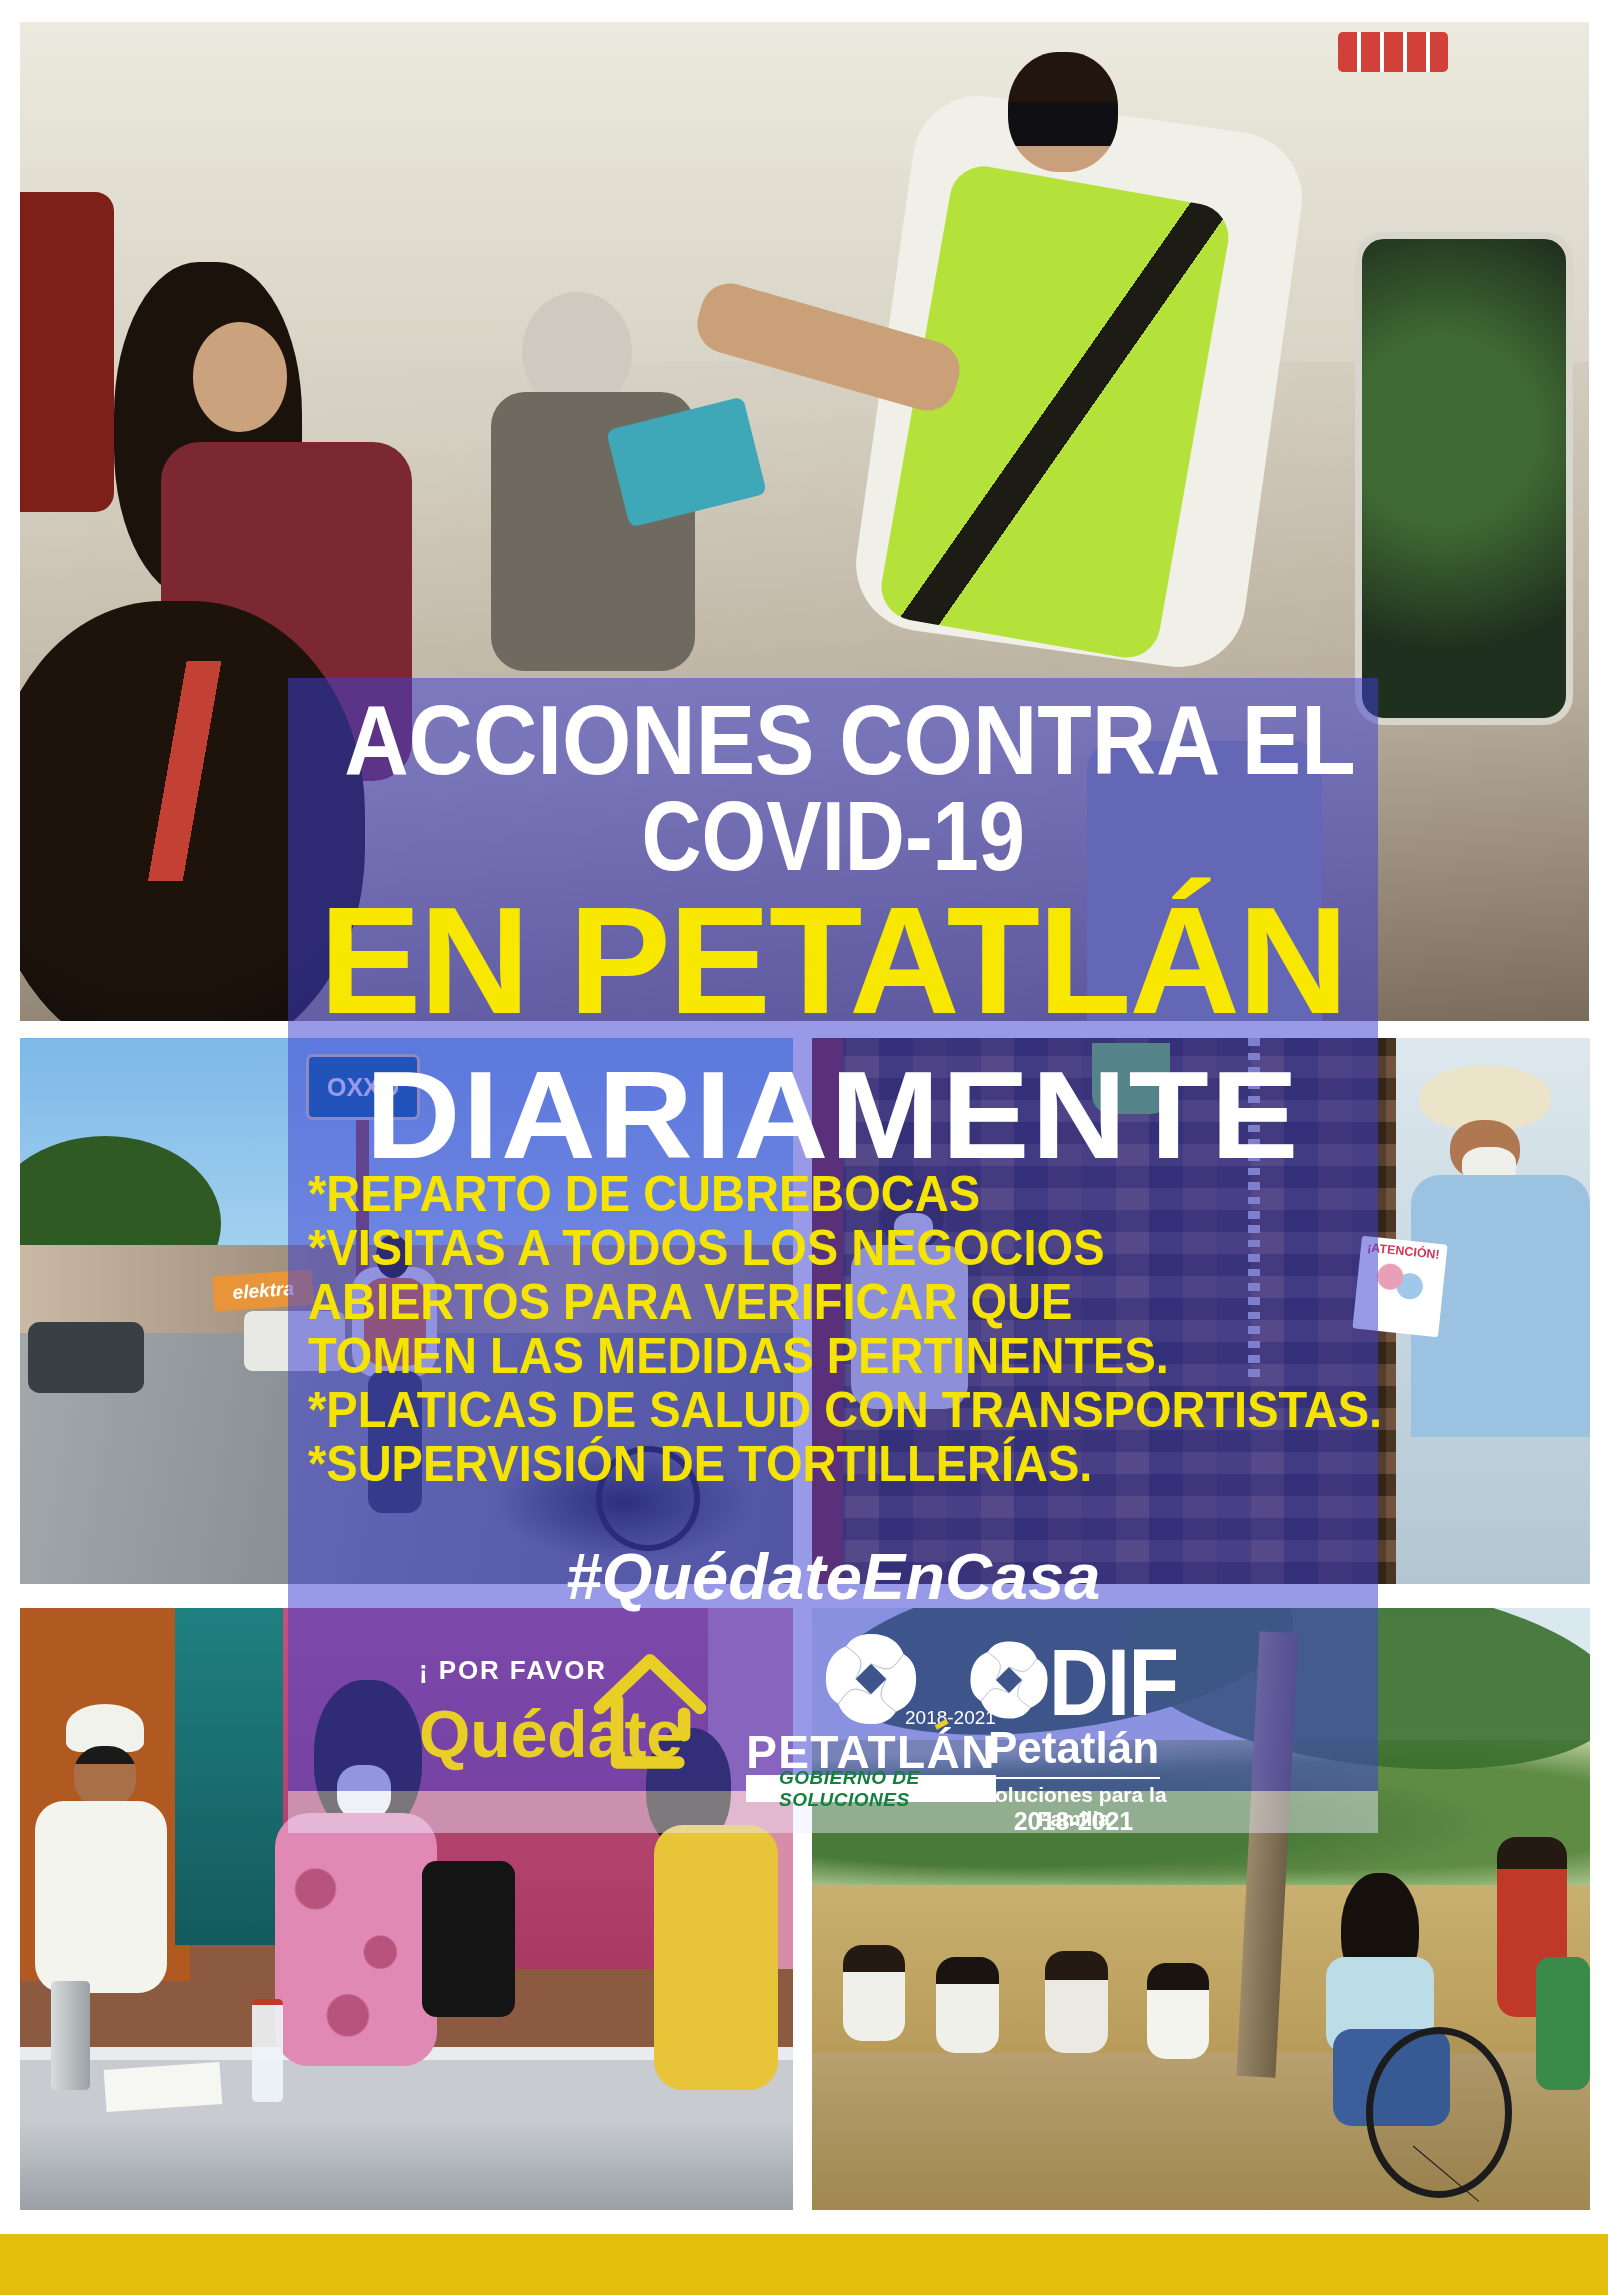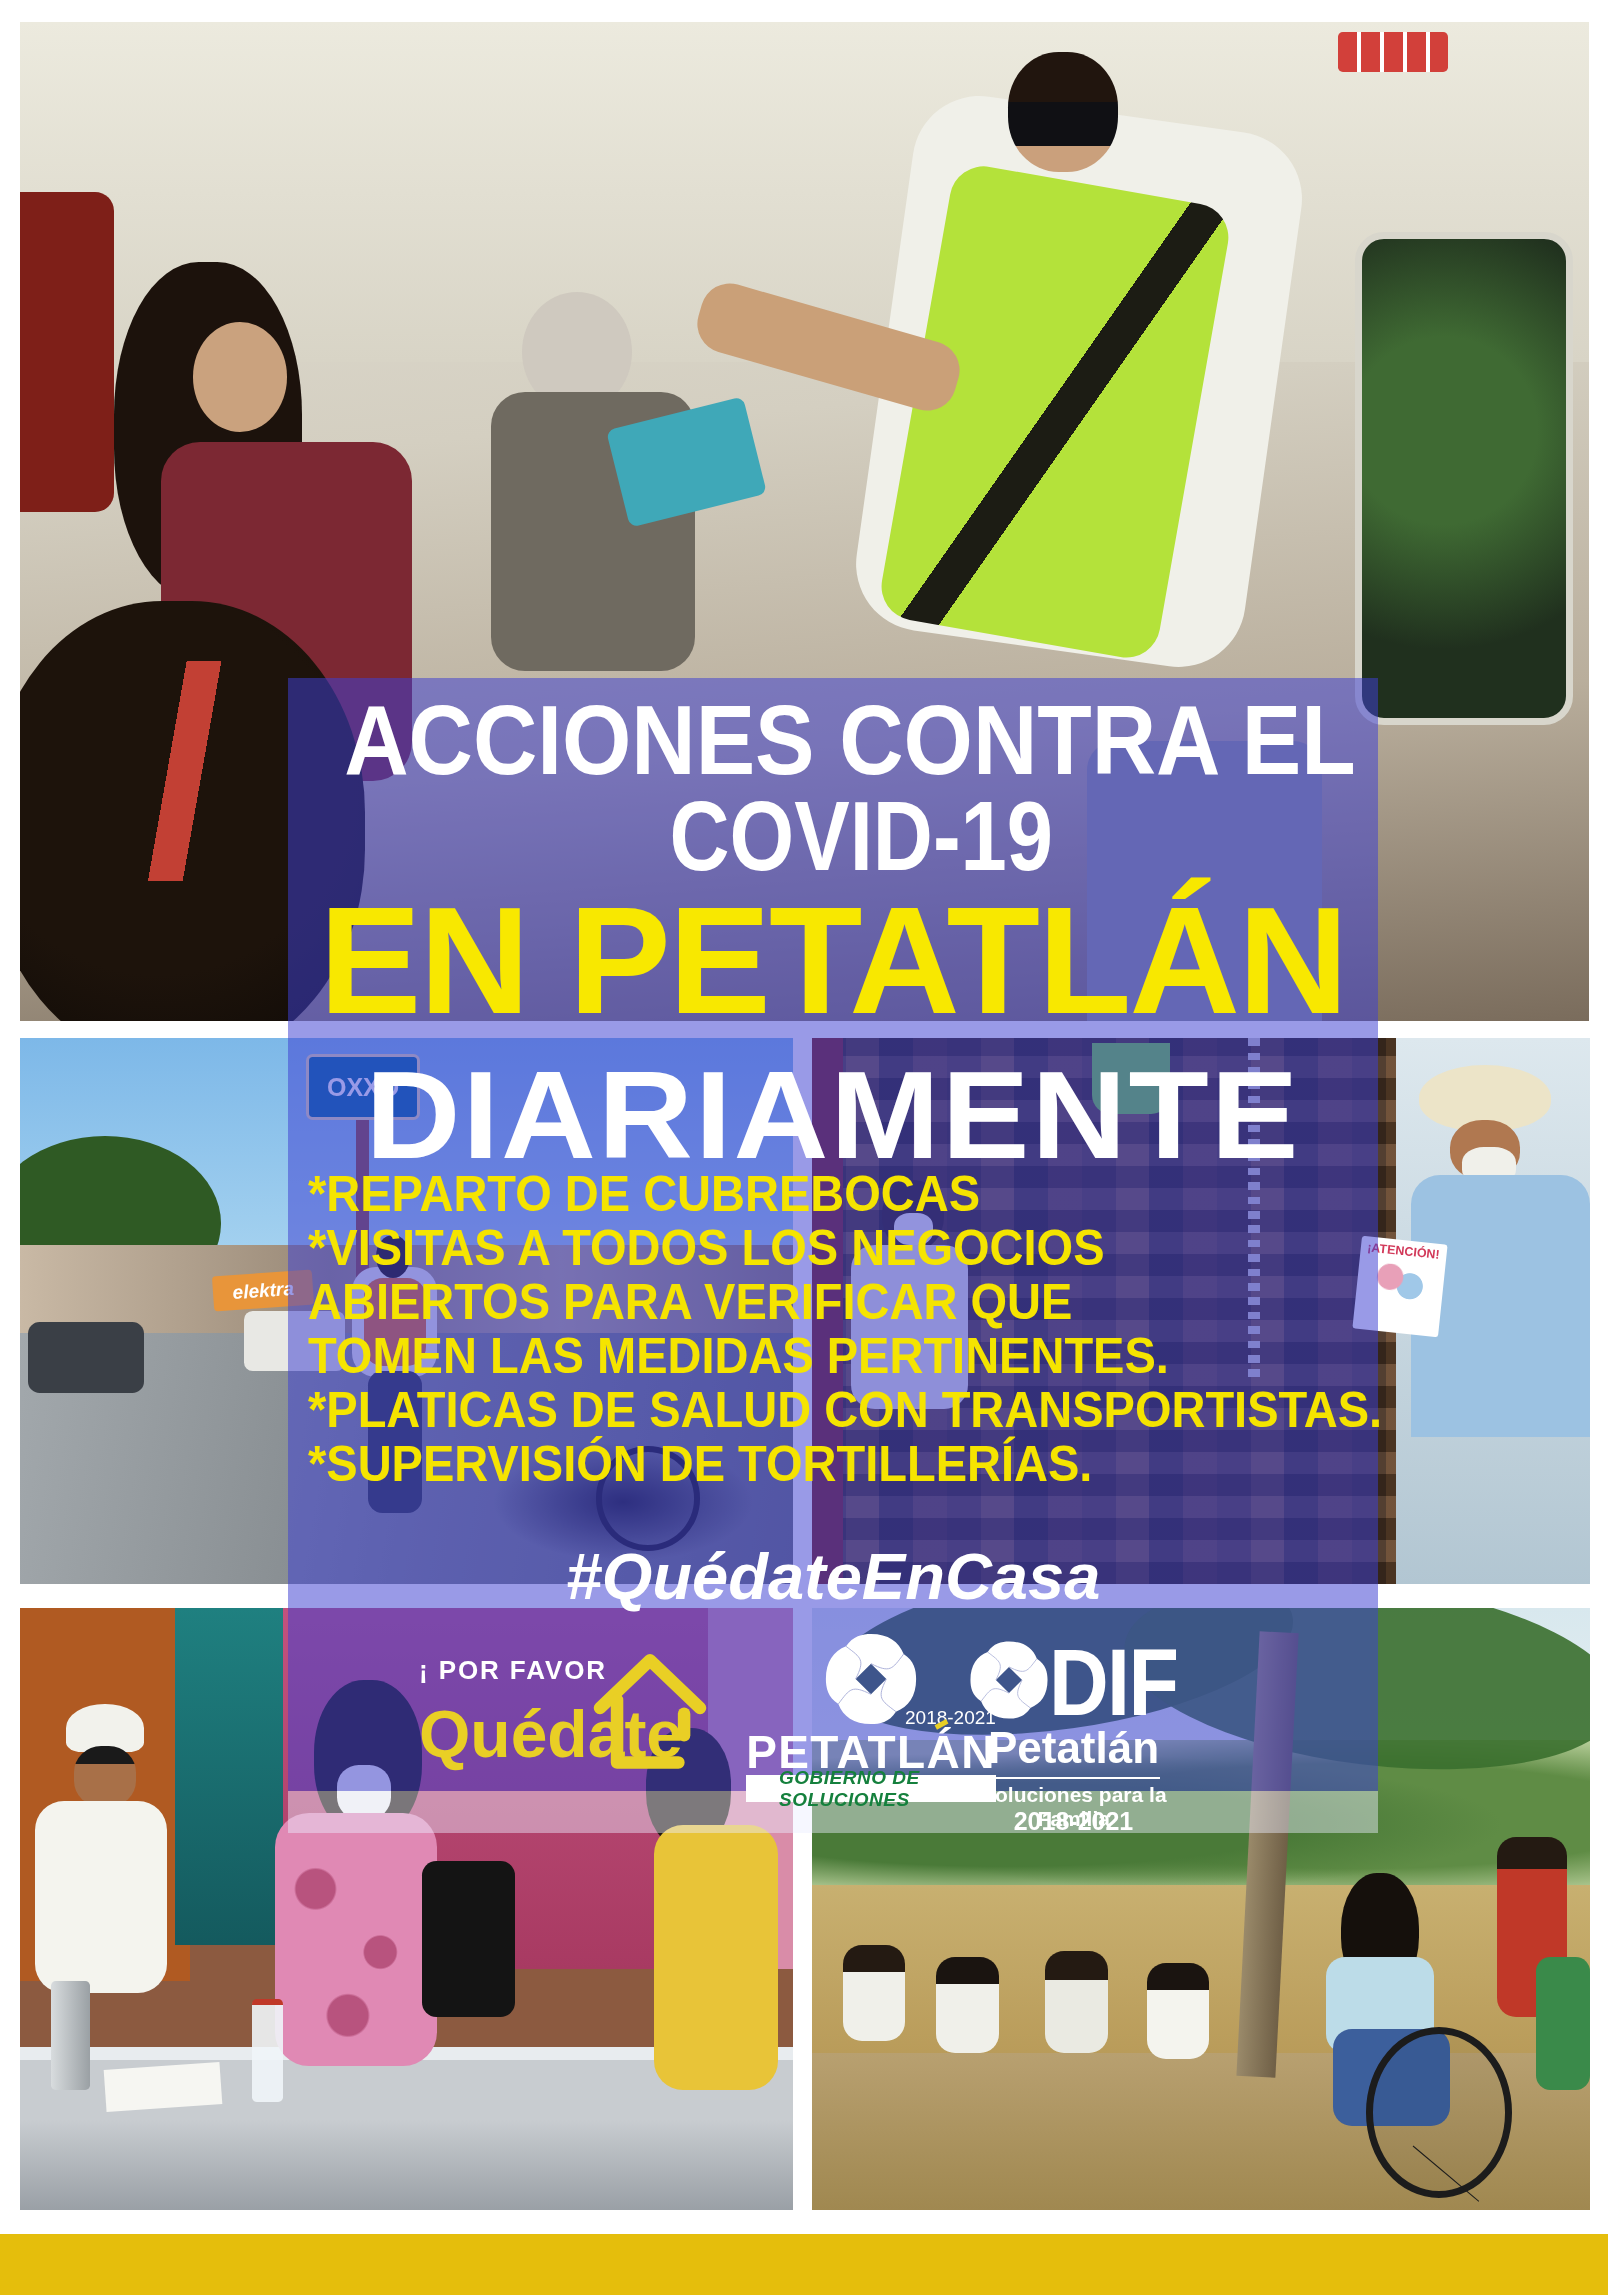--- a/index.html
+++ b/index.html
@@ -11,21 +11,21 @@
   .overlay-main{position:absolute;left:288px;top:678px;width:1090px;height:1113px;
                 background:rgba(62,64,210,0.53);z-index:20;}
   .overlay-light{position:absolute;left:288px;top:1791px;width:1090px;height:42px;
                  background:rgba(235,238,255,0.45);z-index:20;}
   
   .headline{position:absolute;left:288px;width:1090px;text-align:center;z-index:30;
             color:#ffffff;font-weight:bold;white-space:nowrap;}
   .headline > span{display:inline-block;}
   .t1{top:683px;font-size:99px;}
   .t1 > span{transform:scaleX(0.90);}
-  .t2{top:779px;font-size:99px;padding-left:28px;}
+  .t2{top:779px;font-size:99px;}
   .t2 > span{transform:scaleX(0.84);}
   .t3{top:872px;font-size:153px;color:#f8e800;letter-spacing:-1.9px;}
   .t4{top:1044px;font-size:124px;letter-spacing:1.9px;}
   .t4 > span{transform:scaleX(1.06);}
   .bullets{position:absolute;left:308px;top:1167px;width:1074px;z-index:30;}
   .bullet{color:#f5e400;font-weight:bold;font-size:50px;line-height:54px;
           white-space:nowrap;transform-origin:left center;transform:scaleX(0.94);}
   .hashtag{position:absolute;left:288px;top:1539px;width:1090px;text-align:center;
            z-index:30;color:#ffffff;font-size:65px;font-weight:bold;font-style:italic;}
   

